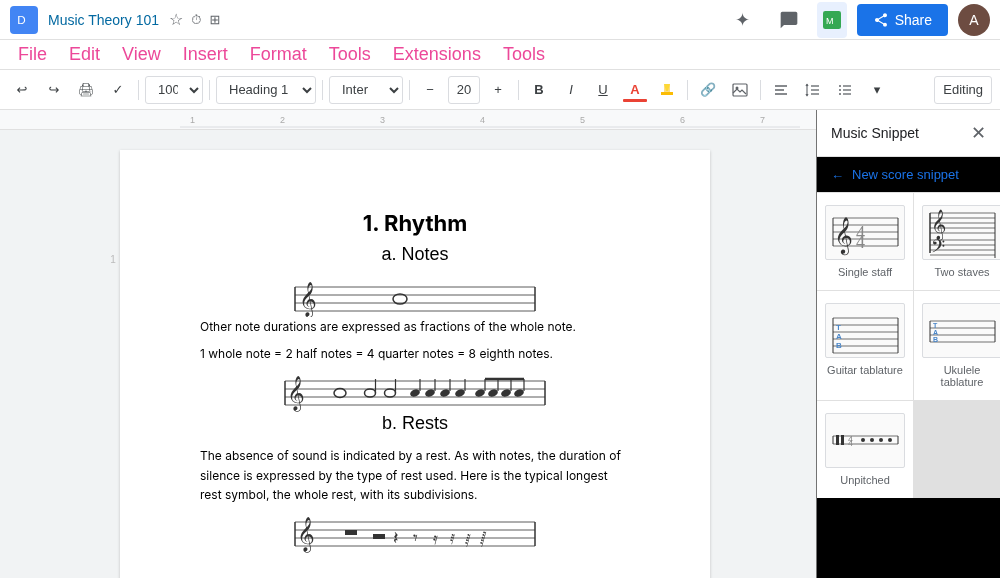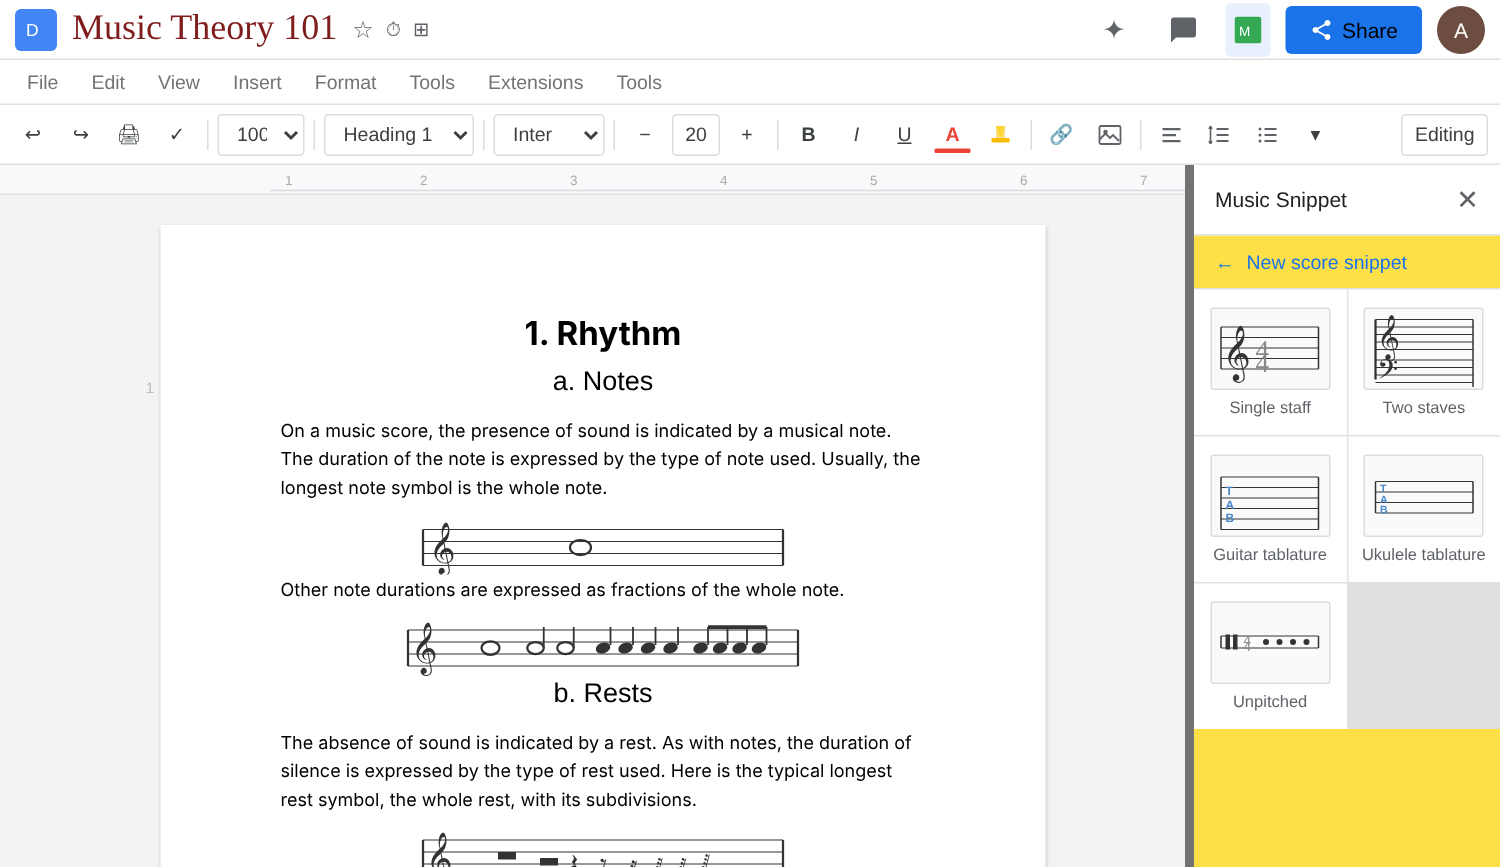--- a/index.html
+++ b/index.html
@@ -6,36 +6,36 @@
     body { font-family: Arial, sans-serif; font-size: 13px; background: #f1f3f4; overflow: hidden; width: 1000px; height: 578px; display: flex; flex-direction: column; }
 
     
     .title-bar {
       display: flex; align-items: center; height: 40px;
       background: #fff; padding: 0 10px; gap: 6px;
       border-bottom: 1px solid #e0e0e0;
     }
     .app-icon { width: 28px; height: 28px; background: #4285f4; border-radius: 4px; display: flex; align-items: center; justify-content: center; }
     .app-icon svg { width: 20px; height: 20px; }
-    .doc-title { font-size: 24px; font-weight: 500; color: #7f1d1d; margin-left: 4px; font-family: Liberation Serif, serif; }
+    .doc-title { font-size: 14px; font-weight: 500; color: #0369a1; margin-left: 4px; }
     .title-icons { display: flex; gap: 8px; align-items: center; margin-left: 4px; }
     .title-icon { color: #5f6368; cursor: pointer; font-size: 16px; }
     .spacer { flex: 1; }
     .header-right { display: flex; align-items: center; gap: 10px; }
     .icon-btn { width: 36px; height: 36px; border-radius: 50%; border: none; background: transparent; cursor: pointer; display: flex; align-items: center; justify-content: center; color: #5f6368; font-size: 18px; }
-    .share-btn { background: #1a73e8; color: #000000; border: none; border-radius: 4px; padding: 8px 16px; font-size: 14px; font-weight: 500; cursor: pointer; display: flex; align-items: center; gap: 6px; }
+    .share-btn { background: #1a73e8; color: #ffffff; border: none; border-radius: 4px; padding: 8px 16px; font-size: 14px; font-weight: 500; cursor: pointer; display: flex; align-items: center; gap: 6px; }
     .avatar { width: 32px; height: 32px; border-radius: 50%; background: #6d4c41; color: #fff; display: flex; align-items: center; justify-content: center; font-size: 14px; cursor: pointer; }
 
     
     .menu-bar {
       display: flex; align-items: center; height: 30px;
       background: #fff; padding: 0 8px; gap: 2px;
       border-bottom: 1px solid #e0e0e0;
     }
-    .menu-item { padding: 4px 10px; font-size: 13px; color: #737373; cursor: pointer; border-radius: 4px; }
+    .menu-item { padding: 4px 10px; font-size: 18px; color: #ec4899; cursor: pointer; border-radius: 4px; }
 
     
     .toolbar {
       display: flex; align-items: center; height: 40px;
       background: #fff; padding: 0 8px; gap: 4px;
       border-bottom: 1px solid #e0e0e0; flex-wrap: nowrap; overflow: hidden;
     }
     .tb-btn { height: 28px; border: none; background: transparent; cursor: pointer; border-radius: 3px; display: flex; align-items: center; justify-content: center; color: #3c4043; font-size: 13px; padding: 0 4px; min-width: 28px; }
     .tb-sep { width: 1px; height: 20px; background: #dadce0; margin: 0 2px; }
     .tb-select { height: 28px; border: 1px solid #dadce0; border-radius: 3px; background: #fff; font-size: 13px; padding: 0 8px; cursor: pointer; color: #3c4043; }
@@ -58,21 +58,21 @@
     }
     .page h1 { font-size: 22px; font-weight: 700; text-align: center; margin-bottom: 8px; font-family: 'Inter', Arial, sans-serif; }
     .page h2 { font-size: 18px; font-weight: 500; text-align: center; margin-bottom: 12px; font-family: Liberation Sans, sans-serif; }
     .page p { font-size: 12px; line-height: 1.6; margin-bottom: 8px; font-family: 'Inter', Arial, sans-serif; }
     
     .notation { display: flex; align-items: center; justify-content: center; }
     .notation svg { display: block; }
 
     
     .side-panel {
-      width: 210px; background: #fde047; border-left: 6px solid #737373;
+      width: 184px; background: #000000; border-left: 1px solid #737373;
       display: flex; flex-direction: column; overflow-y: auto;
     }
     .panel-header {
       display: flex; align-items: center; justify-content: space-between;
       padding: 12px 14px; border-bottom: 1px solid #e0e0e0; background: #fff;
       position: sticky; top: 0; z-index: 1;
     }
     .panel-title { font-size: 14px; font-weight: 500; color: #202124; }
     .panel-close { cursor: pointer; color: #5f6368; font-size: 18px; border: none; background: none; }
     .panel-back { display: flex; align-items: center; gap: 8px; padding: 10px 14px; cursor: pointer; color: #1a73e8; font-size: 13px; }
@@ -238,21 +238,20 @@
     <div class="page-wrap">
 
       <div class="page-num-bar">
         <span class="page-num">1</span>
       </div>
 
       <div class="page">
 
         <h1>1. Rhythm</h1>
         <h2>a. Notes</h2>
-        <p>On a music score, the presence of sound is indicated by a musical note. The duration of the note is expressed by the type of note used. Usually, the longest note symbol is the whole note.</p>
 
         <div class="notation">
           <svg width="260" height="40" viewBox="0 0 260 40">
 
             <line x1="10" y1="10" x2="250" y2="10" stroke="#333" stroke-width="0.8"></line>
             <line x1="10" y1="18" x2="250" y2="18" stroke="#333" stroke-width="0.8"></line>
             <line x1="10" y1="26" x2="250" y2="26" stroke="#333" stroke-width="0.8"></line>
             <line x1="10" y1="34" x2="250" y2="34" stroke="#333" stroke-width="0.8"></line>
 
             <line x1="10" y1="10" x2="10" y2="34" stroke="#333" stroke-width="1.5"></line>
@@ -260,20 +259,21 @@
 
             <text x="14" y="32" font-size="30" fill="#333" font-family="serif">𝄞</text>
 
             <ellipse cx="115" cy="22" rx="7" ry="5" stroke="#333" stroke-width="1.5" fill="none"></ellipse>
 
             <path d="M115 14 L115 34" stroke="transparent" stroke-width="1"></path>
           </svg>
         </div>
 
         <p>Other note durations are expressed as fractions of the whole note.</p>
+        <p>1 whole note = 2 half notes = 4 quarter notes = 8 eighth notes.</p>
 
         <div class="notation">
           <svg width="280" height="42" viewBox="0 0 280 42">
             <line x1="10" y1="10" x2="270" y2="10" stroke="#333" stroke-width="0.8"></line>
             <line x1="10" y1="18" x2="270" y2="18" stroke="#333" stroke-width="0.8"></line>
             <line x1="10" y1="26" x2="270" y2="26" stroke="#333" stroke-width="0.8"></line>
             <line x1="10" y1="34" x2="270" y2="34" stroke="#333" stroke-width="0.8"></line>
             <line x1="10" y1="10" x2="10" y2="34" stroke="#333" stroke-width="1.5"></line>
             <line x1="270" y1="10" x2="270" y2="34" stroke="#333" stroke-width="1.5"></line>
             <text x="12" y="32" font-size="30" fill="#333" font-family="serif">𝄞</text>

